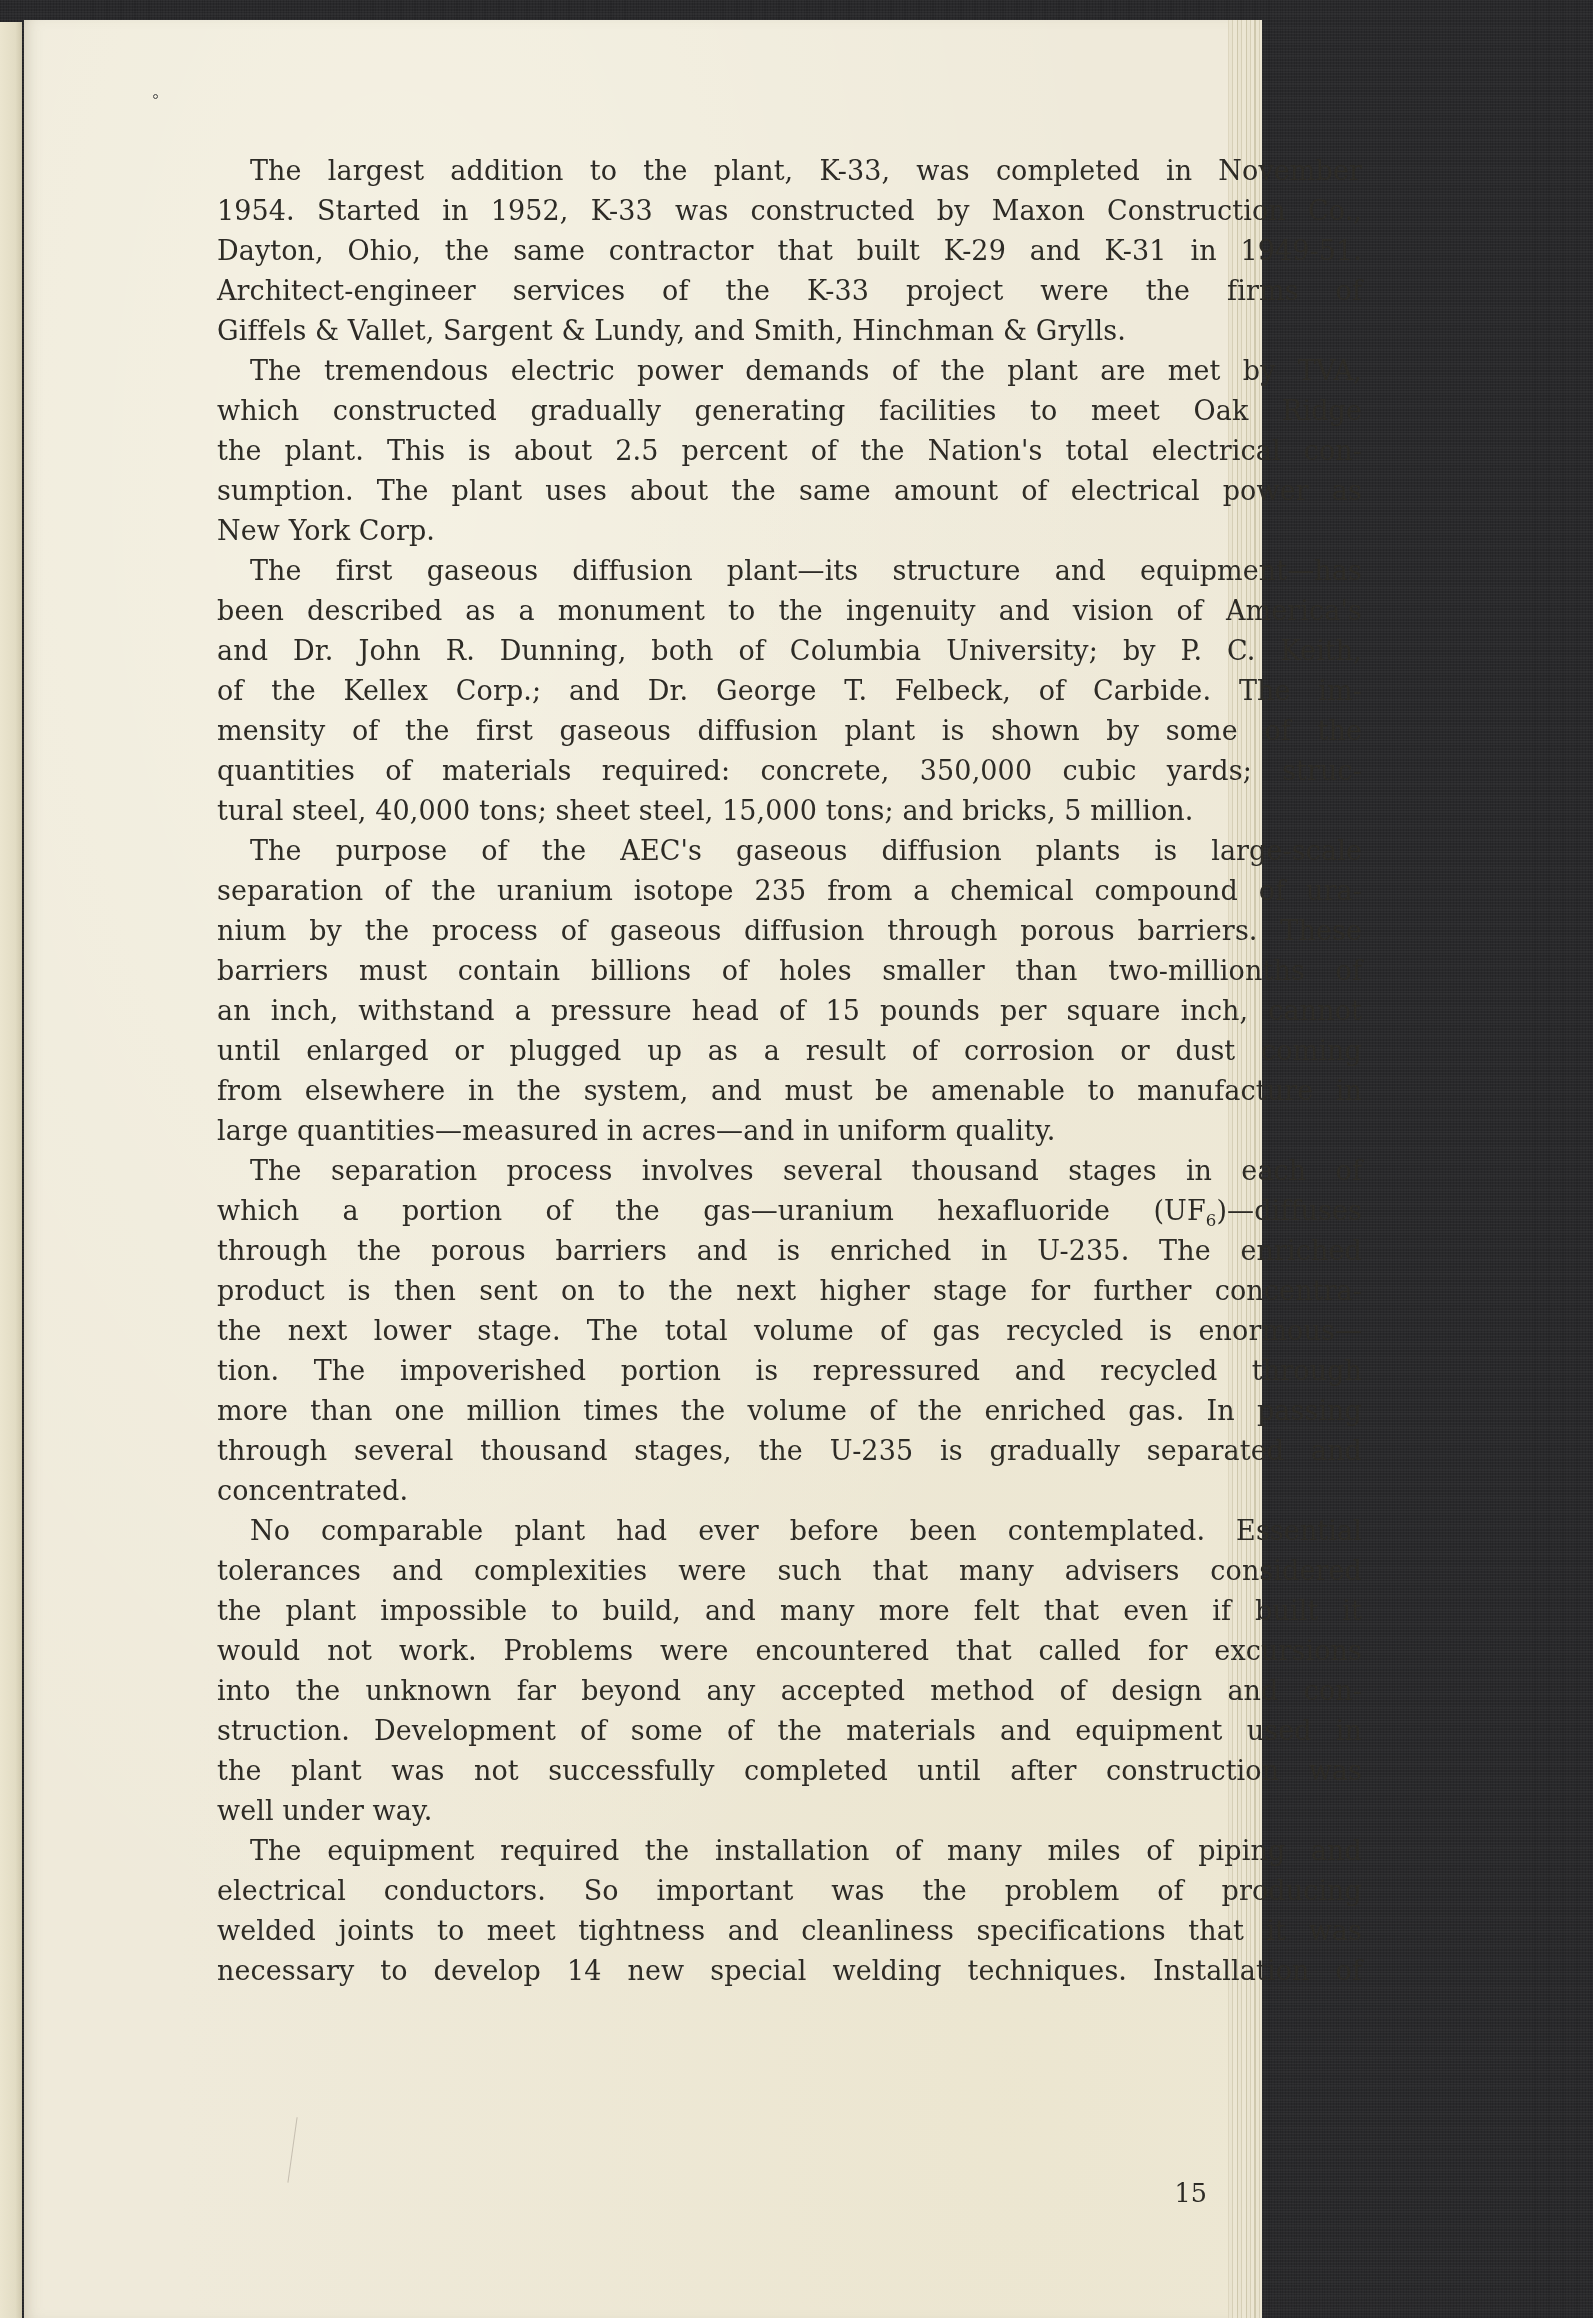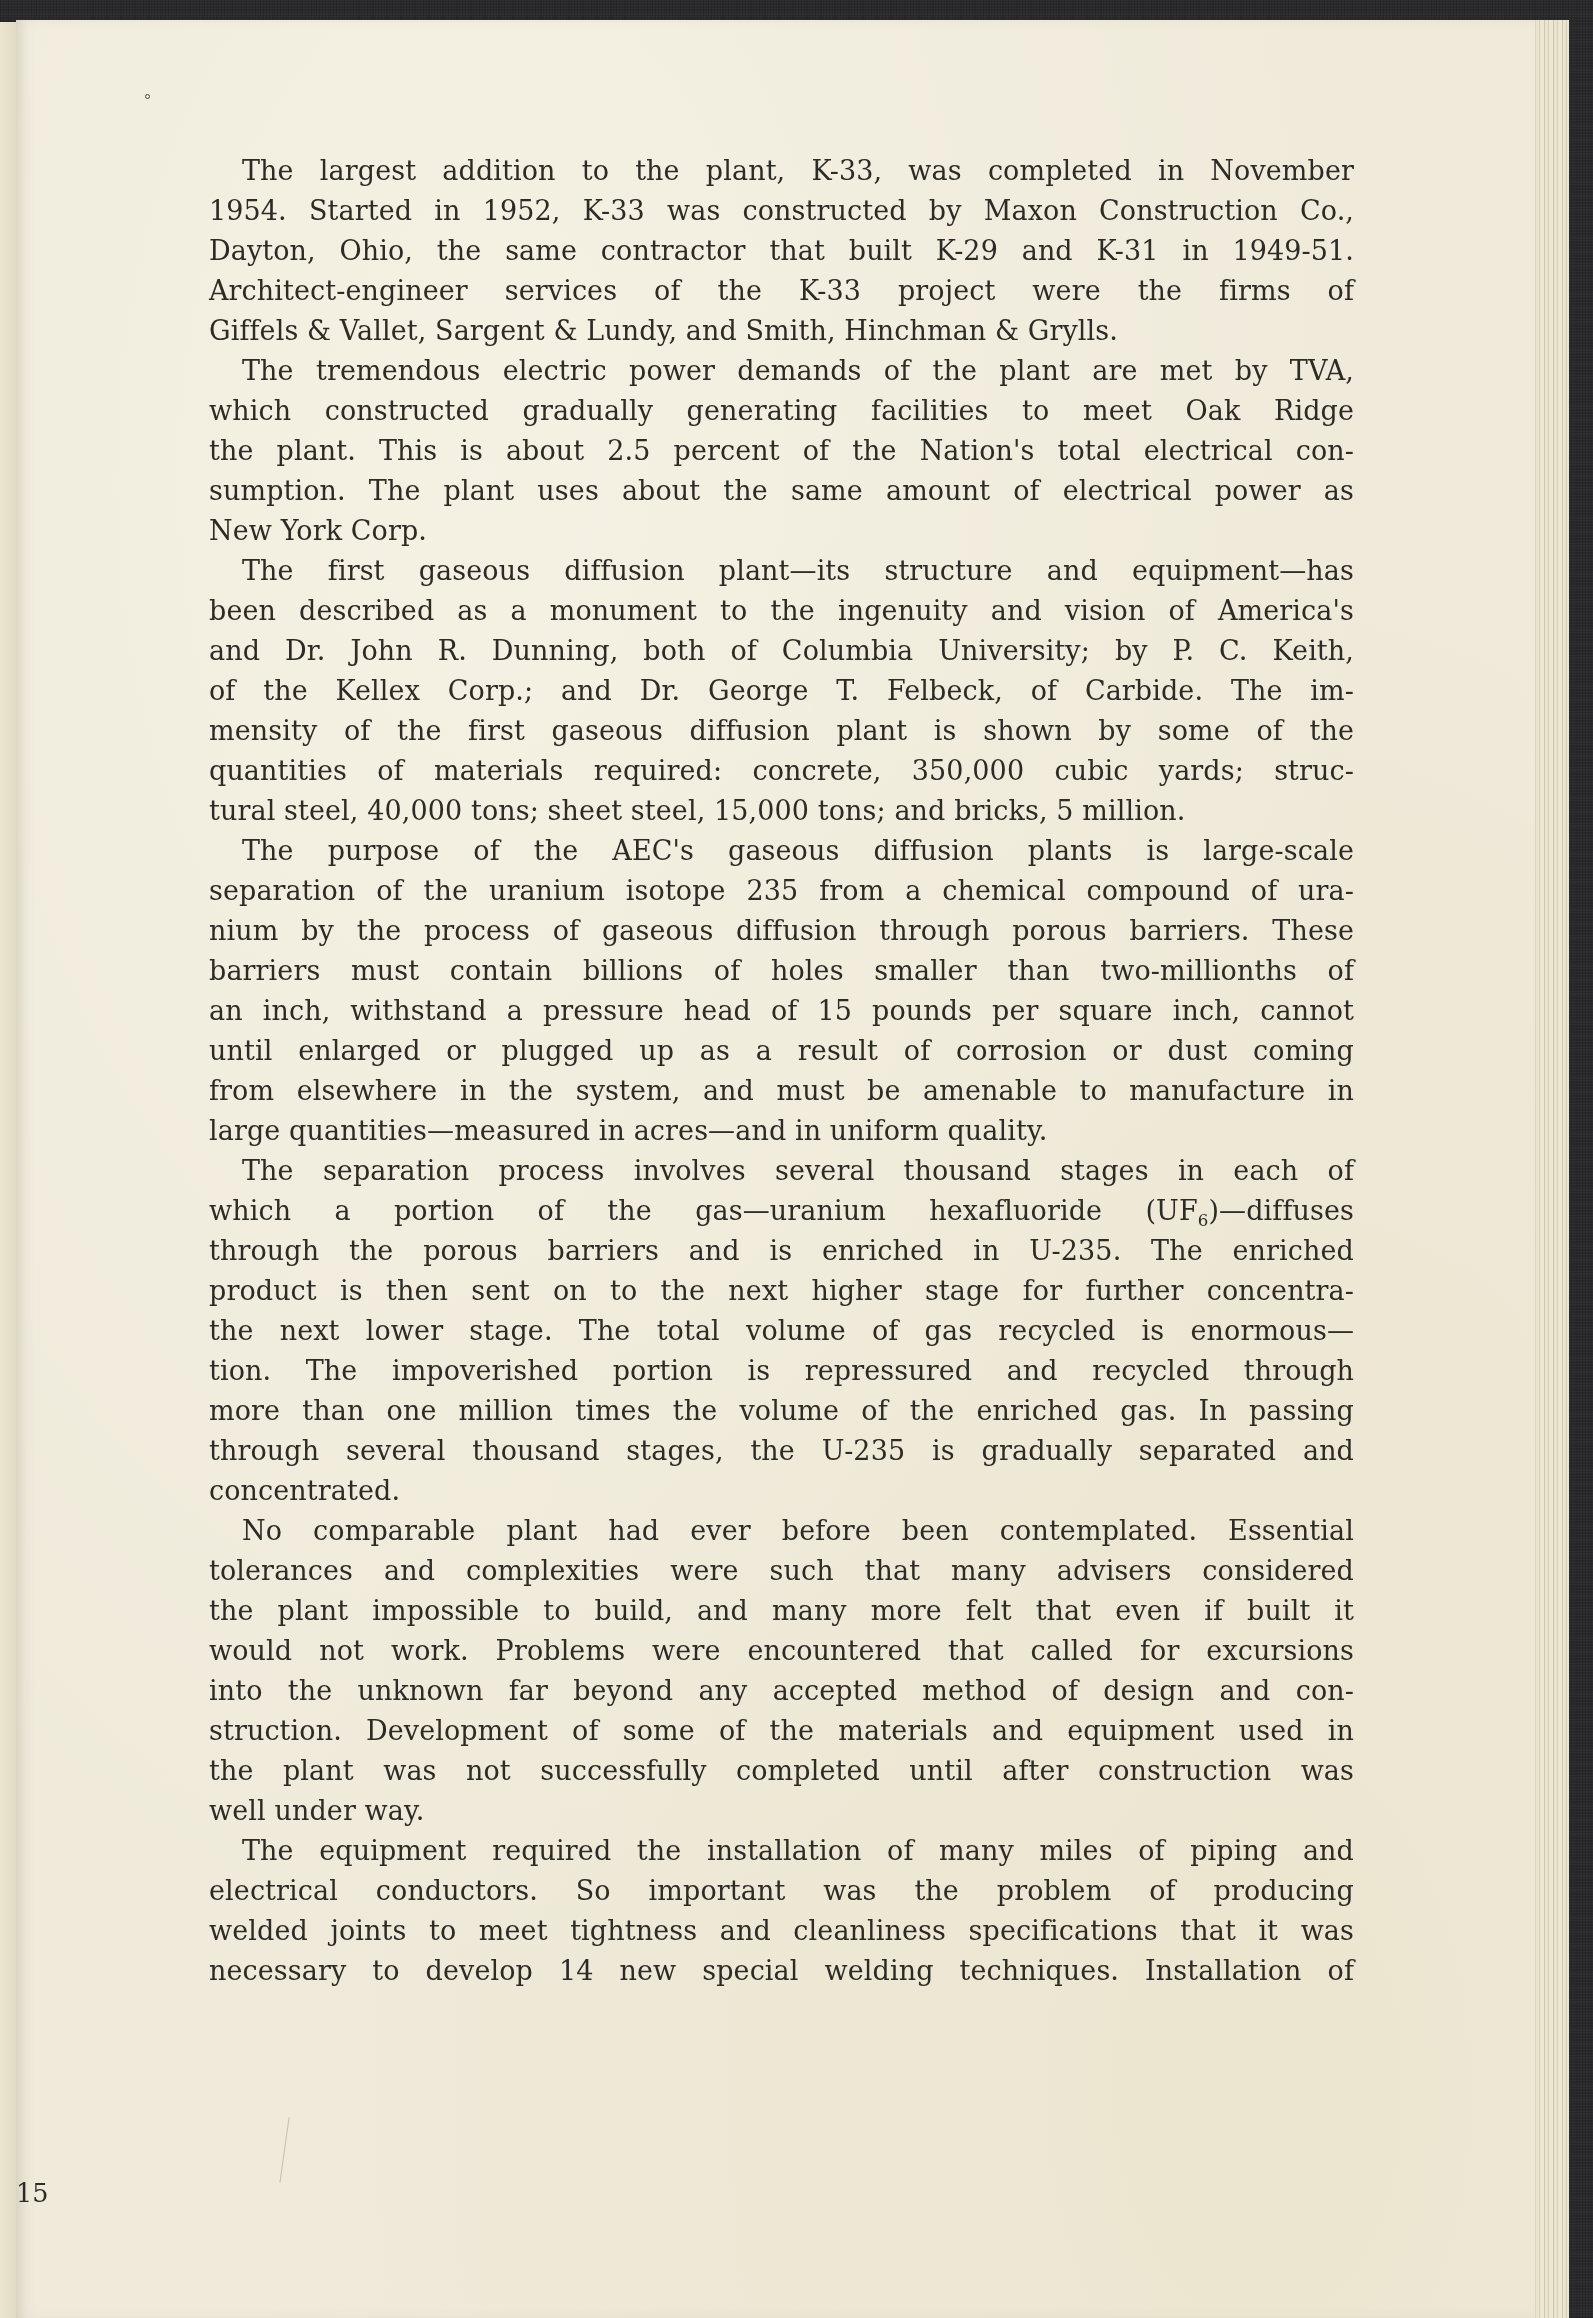--- a/index.html
+++ b/index.html
@@ -23,22 +23,22 @@
         #29292b;
     }
     .prev-page {
       position: absolute;
       left: 0; top: 22px;
       width: 22px; height: 2296px;
       background: linear-gradient(90deg, #ebe5cf 0%, #e2dcc4 70%, #cfc8ae 100%);
     }
     .page {
       position: absolute;
-      left: 16px; top: 20px;
-      width: 1553px; height: 2299px;
+      left: 24px; top: 20px;
+      width: 1238px; height: 2299px;
       background: #efeada;
       background-image:
         radial-gradient(ellipse at 30% 20%, rgba(255,255,245,0.35), transparent 60%),
         radial-gradient(ellipse at 80% 90%, rgba(230,222,190,0.35), transparent 60%);
       box-shadow: inset 10px 0 16.6px -10px rgba(120,110,80,0.35);
     }
     .page-stack {
       position: absolute;
       right: 0; top: 0;
       width: 33px; height: 100%;
@@ -81,21 +81,21 @@
     sub.sub6 {
       font-size: 16.6px;
       vertical-align: -5.5px;
       line-height: 0;
     }
     .page-number {
       position: absolute;
       left: 0;
       width: 100%;
       top: 2158px;
-      text-align: left;
+      text-align: right;
       font-family: "DejaVu Serif", serif;
       font-size: 25.5px;
       color: #2d2b26;
       padding-right: 55px;
       box-sizing: border-box;
     }
     .pencil-mark {
       position: absolute;
       left: 268px; top: 2097px;
       width: 1.7px; height: 66px;

